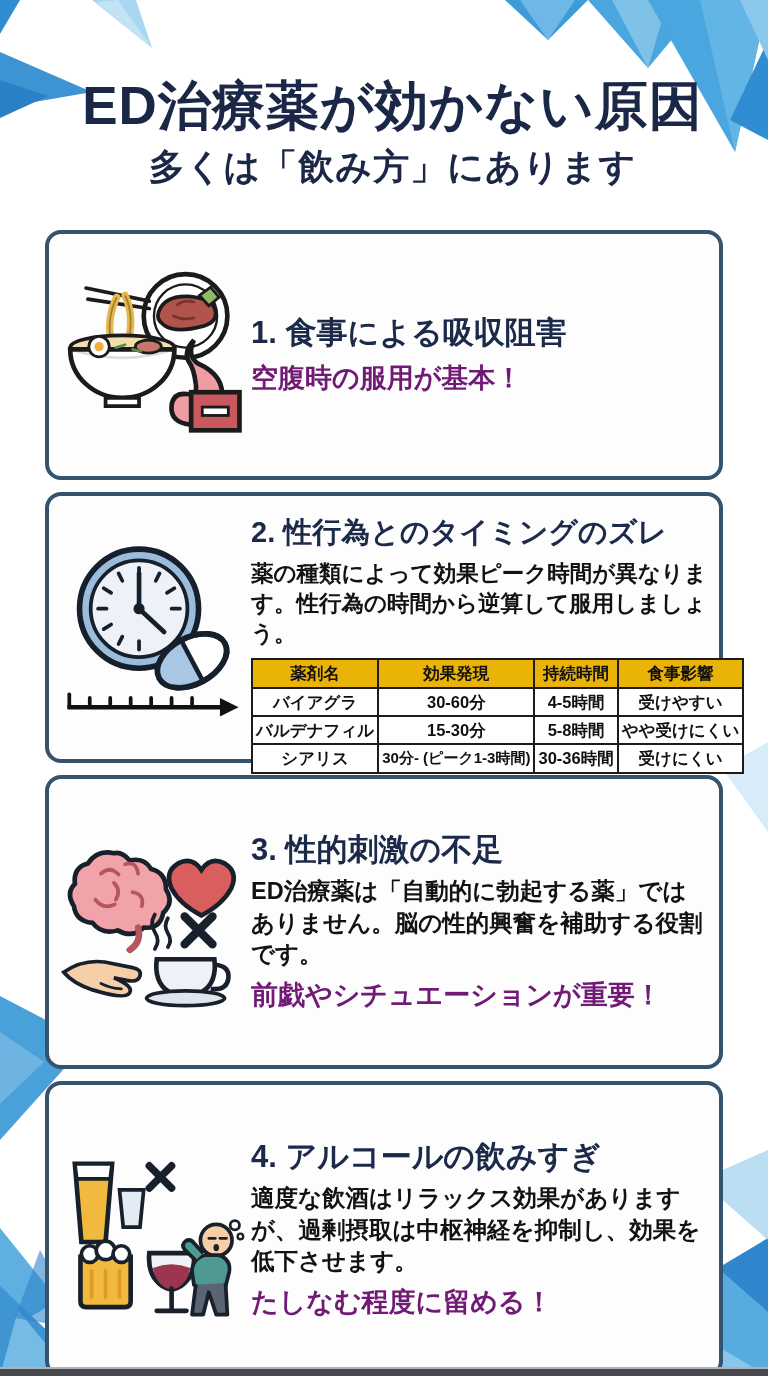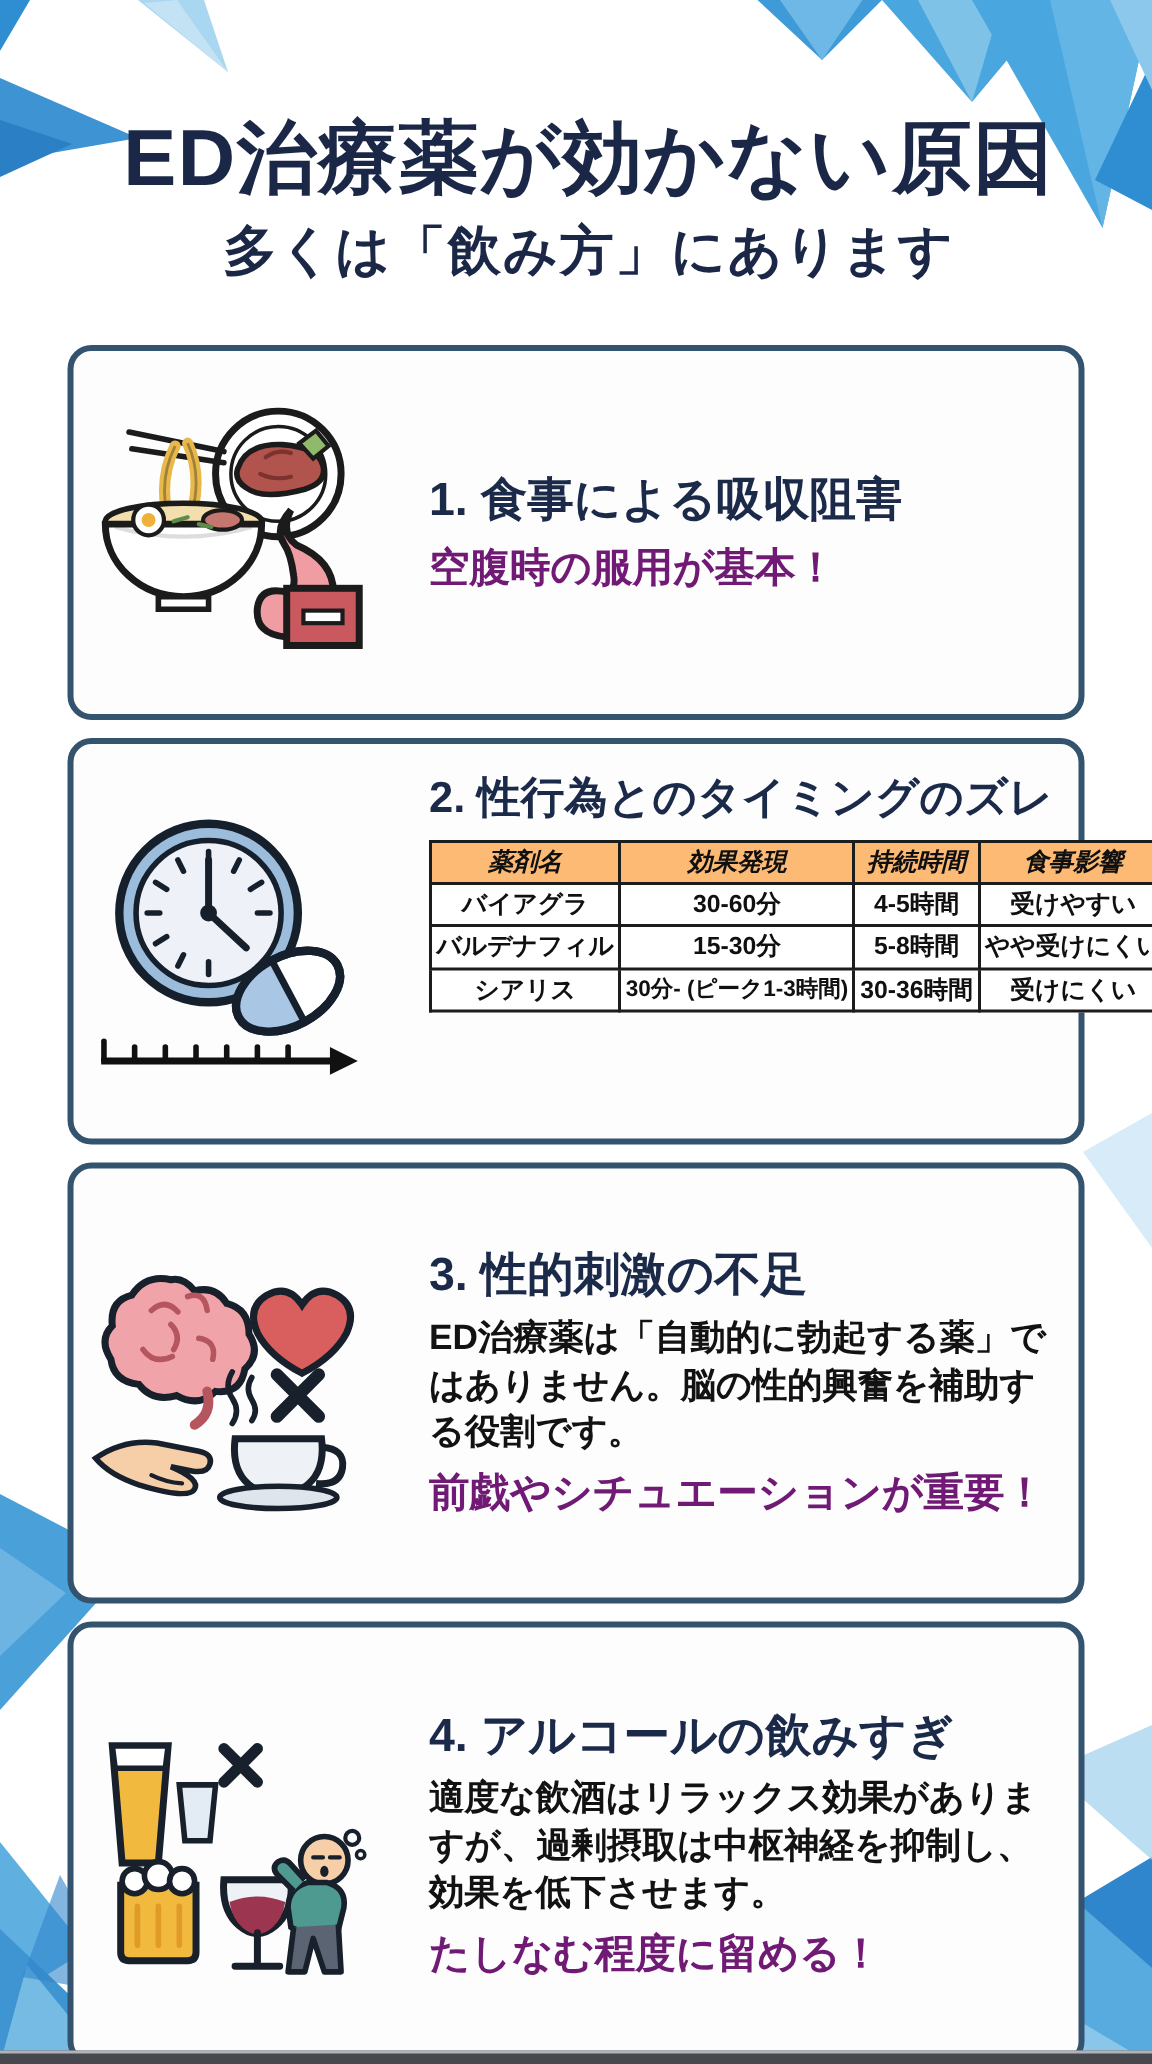--- a/index.html
+++ b/index.html
@@ -38,21 +38,21 @@
   .card-1 { height:250px; }
   .card-2 { height:271px; align-items:flex-start; padding-top:20px; }
   .card-3 { height:294px; }
   .card-4 { height:296px; }
   .icon-col {
     width:196px; flex:0 0 196px;
     display:flex; align-items:center; justify-content:center;
   }
   .icon-col svg { width:186px; height:186px; }
   .card-2 .icon-col { align-self:center; }
-  .text-col { flex:1 1 auto; padding-right:4px;margin-left:35px; }
+  .text-col { flex:1 1 auto; padding-right:4px; }
   .card-heading {
     font-size:31px; font-weight:800; color:#1c2a4a;
     line-height:1.15; margin-bottom:9px; letter-spacing:0;
   }
   .card-2 .card-heading { font-size:29px; }
   .card-body {
     font-size:23.5px; font-weight:700; color:#121212; line-height:1.33;
   }
   .card-2 .card-body { font-size:22.5px; }
   .card-emphasis {
@@ -61,21 +61,21 @@
 
   table.drug-table {
     border-collapse:collapse; margin-top:10px; width:100%;
     font-weight:700; color:#101010; text-align:center;
     background:#ffffff;
   }
   .drug-table th, .drug-table td {
     border:2px solid #1c1c1c; padding:2px 3px;
     font-size:16.5px; line-height:1.35; white-space:nowrap;
   }
-  .drug-table th { background:#fdba74;font-style:italic; }
+  .drug-table th { background:#eab308; }
   .drug-table td.small { font-size:15px; }
 
   footer.brand {
     display:flex; align-items:center; justify-content:center;
     gap:10px; margin-top:16px;flex-direction:column;
   }
   .brand-logo { width:64px; height:50px; }
   .brand-name { font-size:34px; font-weight:800; color:#151515; letter-spacing:2px; }
 
   .bottom-bar {
@@ -199,20 +199,21 @@
             <line x1="54" y1="172" x2="54" y2="182"></line>
             <line x1="76" y1="172" x2="76" y2="182"></line>
             <line x1="98" y1="172" x2="98" y2="182"></line>
             <line x1="120" y1="172" x2="120" y2="182"></line>
             <line x1="142" y1="172" x2="142" y2="182"></line>
           </g>
         </svg>
       </div>
       <div class="text-col">
         <h3 class="card-heading">2. 性行為とのタイミングのズレ</h3>
+        <p class="card-body">薬の種類によって効果ピーク時間が異なります。性行為の時間から逆算して服用しましょう。</p>
         <table class="drug-table">
           <thead>
             <tr>
               <th>薬剤名</th>
               <th>効果発現</th>
               <th>持続時間</th>
               <th>食事影響</th>
             </tr>
           </thead>
           <tbody>

